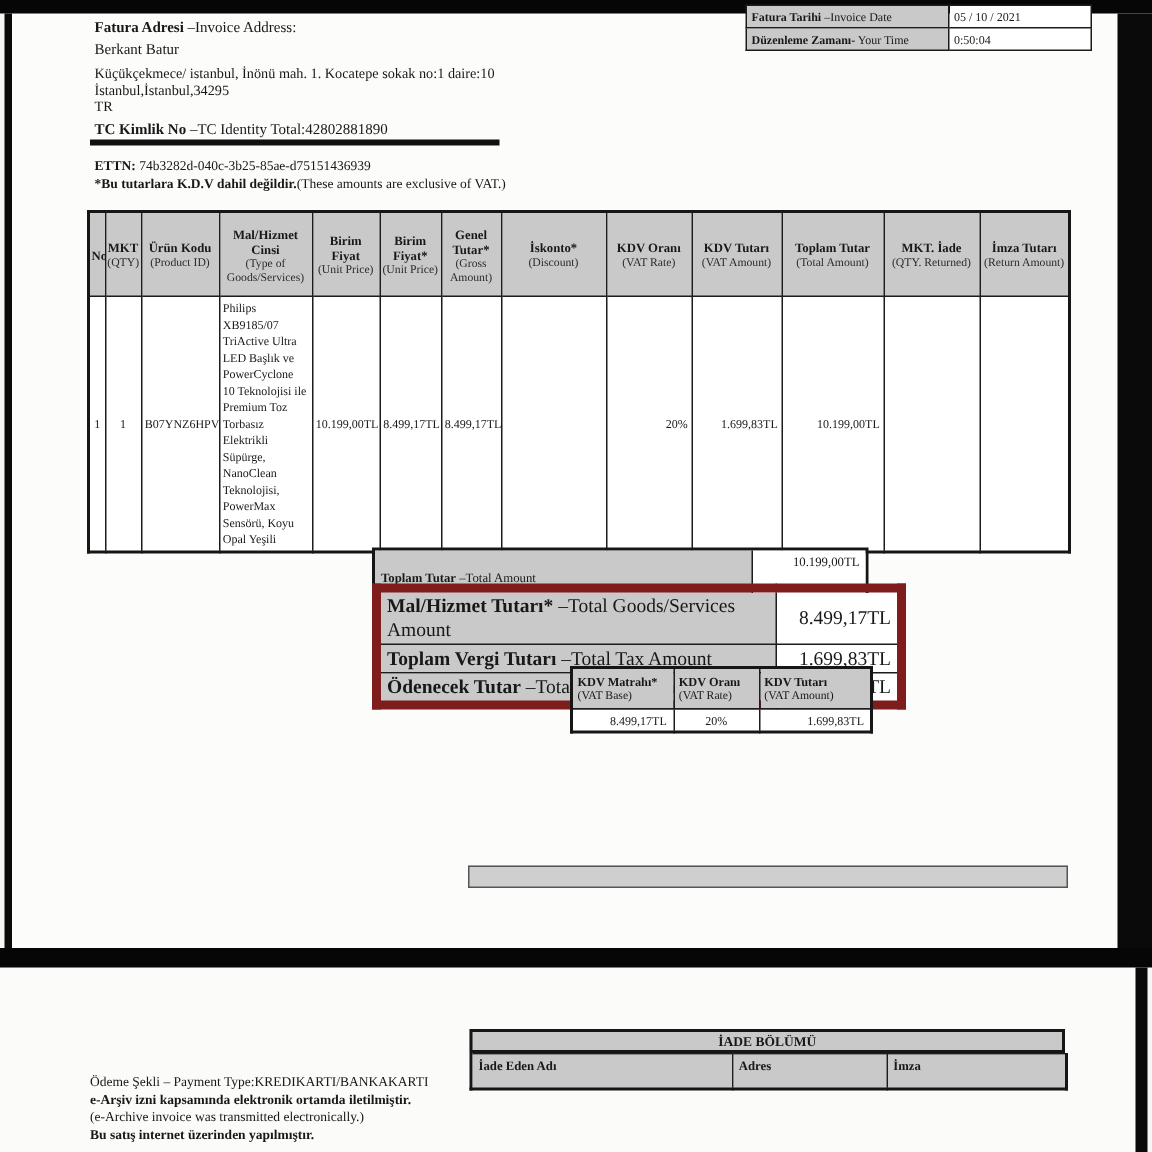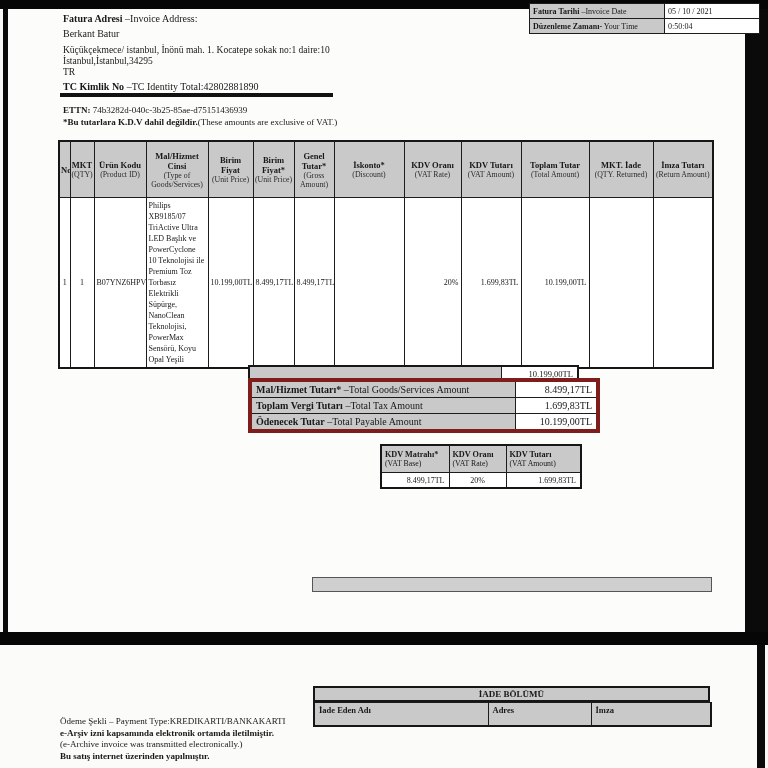--- a/index.html
+++ b/index.html
@@ -23,39 +23,39 @@
 
   .addr-line{position:absolute;left:63px;font-size:10px;white-space:nowrap;}
   .addr-small{font-size:9.5px;}
   .thick-rule{position:absolute;left:60px;top:93px;width:273px;height:4px;background:#111;}
   .ettn-line{position:absolute;left:63px;top:105px;font-size:9px;text-align:center;}
   .vat-note{position:absolute;left:63px;top:117px;font-size:9px;}
 
   table{border-collapse:collapse;table-layout:fixed;}
   td,th{border:1px solid #1c1c1c;overflow:hidden;}
 
-  .date-table{position:absolute;left:497px;top:3px;width:216px;font-size:8px;margin-left:32px;}
+  .date-table{position:absolute;left:497px;top:3px;width:216px;font-size:8px;}
   .date-table td{padding:1px 3px;height:12px;}
   .date-table .lbl{background:#c9c9c9;width:128px;}
   .date-table .val{background:#fff;width:88px;}
 
   .items{position:absolute;left:58px;top:140px;width:654px;border:2px solid #161616;font-size:8px;}
   .items th{background:#c9c9c9;font-weight:normal;padding:1px;vertical-align:middle;height:53px;}
   .items th .hmain{font-weight:bold;font-size:8.5px;display:block;}
   .items th .hsub{font-size:7.8px;color:#2b2b2b;display:block;}
   .items td{background:#fff;vertical-align:middle;padding:1px 2px;height:164px;}
   .items td.num{text-align:right;}
   .items td.ctr{text-align:center;}
   .items td.desc{vertical-align:top;text-align:left;line-height:11px;padding:2px 2px;}
 
   .total-row{position:absolute;left:248px;top:365px;width:327px;font-size:8.5px;border:2px solid #161616;display:flex;}
   .total-row .lbl{background:#c9c9c9;width:253px;padding:13px 4px;border-right:1px solid #1c1c1c;}
   .total-row .val{background:#fff;width:70px;padding:2px 4px;text-align:right;}
 
-  .summary{position:absolute;left:248px;top:378px;width:327px;font-size:10px;border:4px solid #7f1d1d;}
+  .summary{position:absolute;left:248px;top:389px;width:327px;font-size:13px;border:6px solid #7f1d1d;}
   .summary .lbl{background:#c9c9c9;width:255px;padding:1px 4px;height:13px;}
   .summary .val{background:#fff;width:72px;padding:1px 4px;text-align:right;}
 
   .kdv{position:absolute;left:380px;top:444px;width:200px;font-size:8px;border:2px solid #161616;}
   .kdv th{background:#c9c9c9;font-weight:normal;text-align:left;padding:1px 3px;height:24px;vertical-align:middle;}
   .kdv th .hmain{font-weight:bold;font-size:8.2px;display:block;}
   .kdv th .hsub{font-size:7.8px;display:block;}
   .kdv td{background:#fff;text-align:right;padding:1px 4px;height:12px;}
 
   .gray-bar{position:absolute;left:312px;top:577px;width:398px;height:13px;background:#cfcfcf;border:1px solid #555;}

